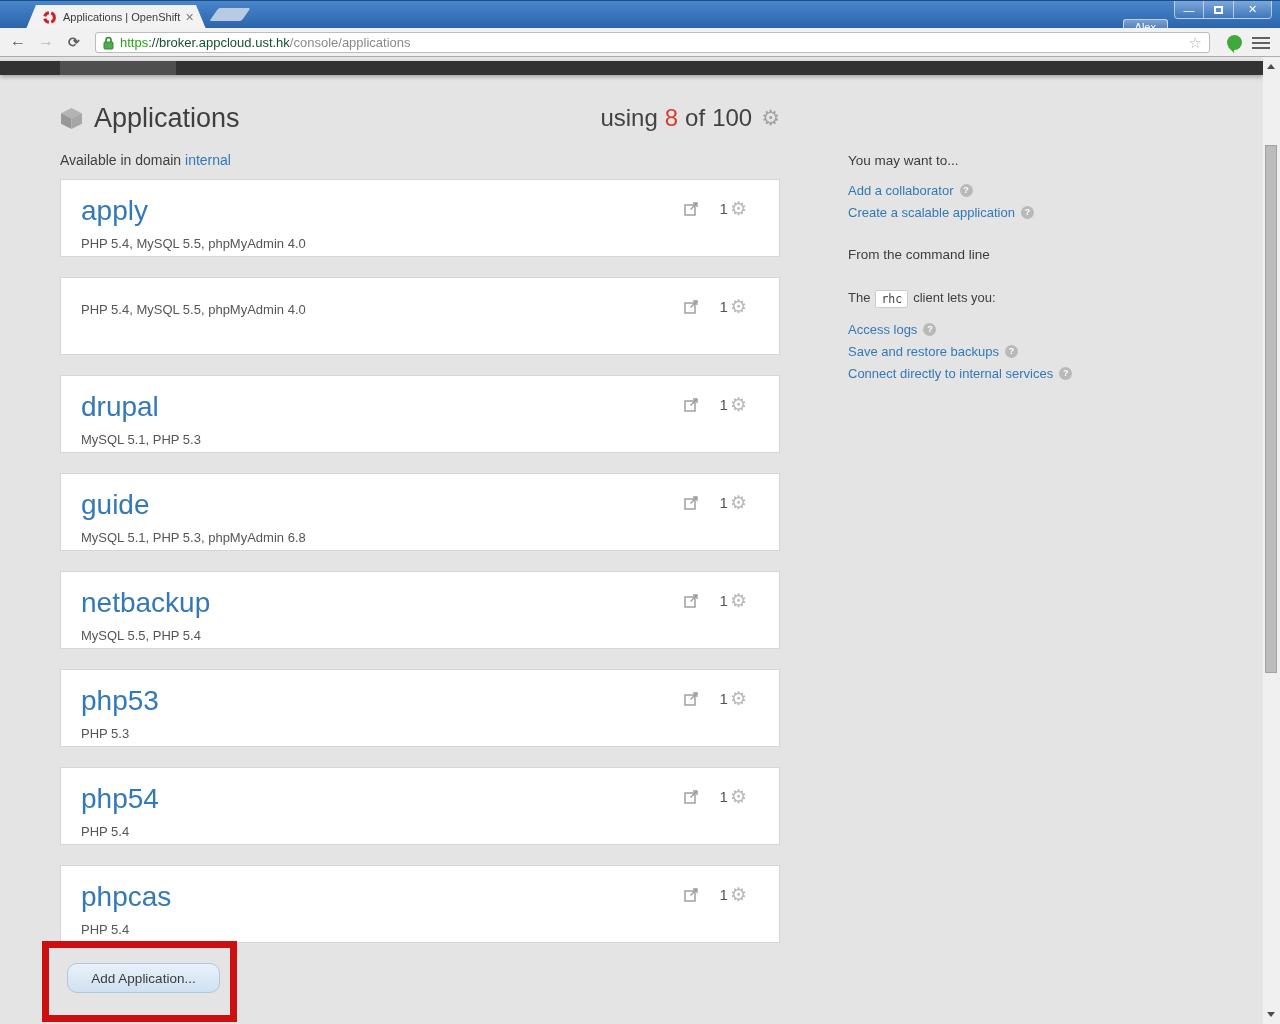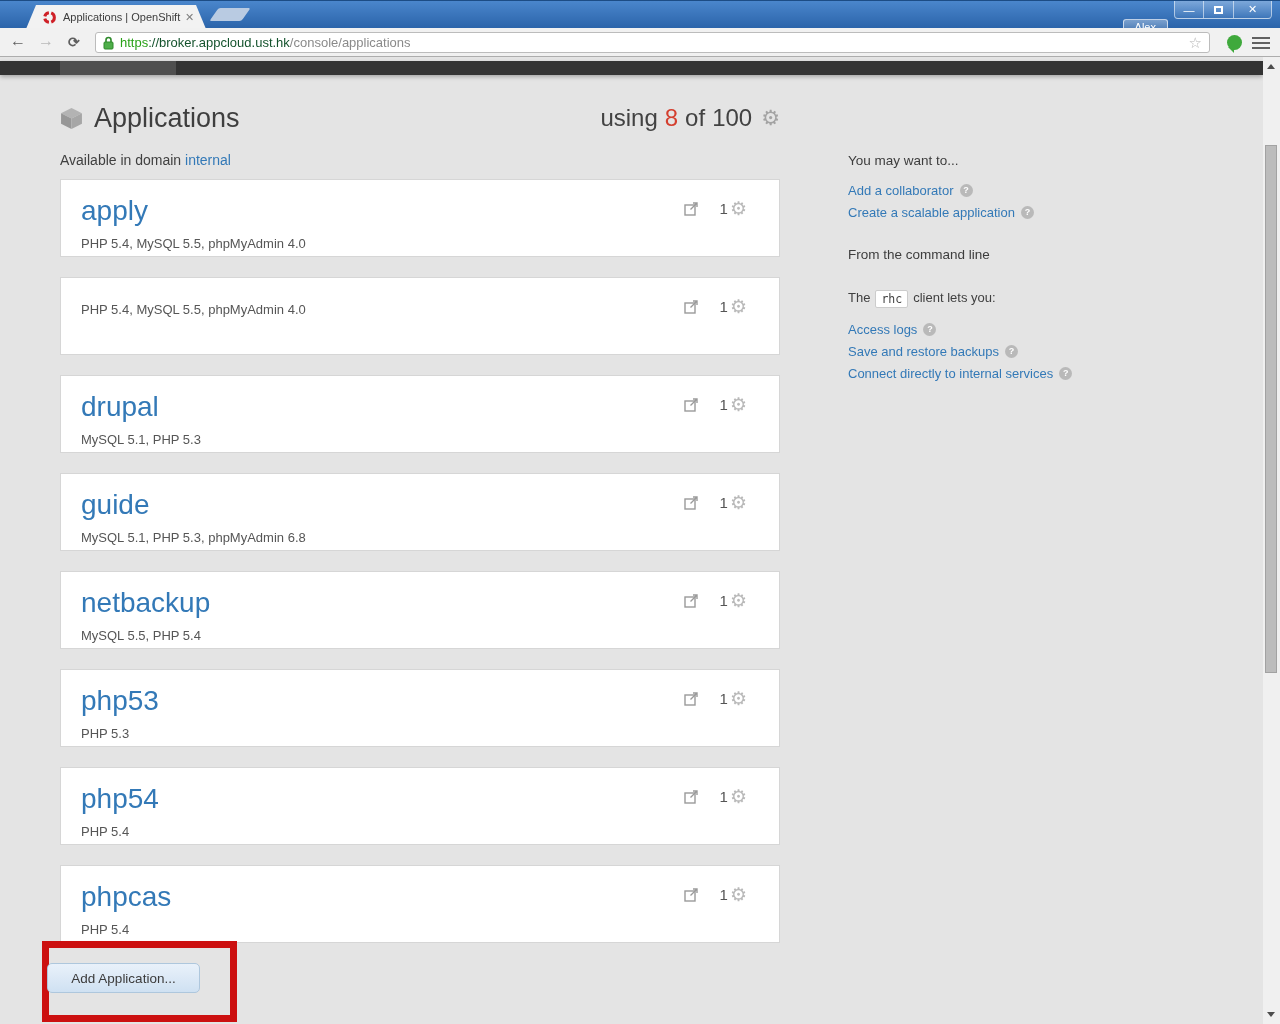--- a/index.html
+++ b/index.html
@@ -69,22 +69,22 @@
   .card { position:relative; height:78px; background:#fff; border:1px solid #d6d6d6;
     margin-bottom:20px; padding:15px 20px; }
   .app-name { font-size:28px; font-weight:300; }
   .app-stack { margin-top:9px; font-size:13px; color:#565656; }
   .card-icons { position:absolute; right:32px; top:19px; display:flex; align-items:center; }
   .extlink { width:14px; height:14px; margin-right:22px; }
   .gear-count { font-size:15px; color:#555; }
   .card .gear-glyph { color:#b9b9b9; font-size:19px; margin-left:2px; line-height:19px; }
 
   .red-box { position:absolute; left:42px; top:884px; width:195px; height:81px; border:7px solid #cc1010; }
-  .add-btn { position:absolute; left:47px; top:906px; width:153px; height:30px;
-    background:linear-gradient(#e9f1fa,#cfe1f2); border:1px solid #aec7dd; border-radius:5px;
+  .add-btn { position:absolute; left:67px; top:906px; width:153px; height:30px;
+    background:linear-gradient(#e9f1fa,#cfe1f2); border:1px solid #aec7dd; border-radius:10px;
     font-size:13.5px; color:#3b3b3b; font-family:"Liberation Sans", sans-serif; }
 
   
   .sidebar { position:absolute; left:848px; top:96px; width:400px; font-size:13px; color:#3d3d3d; }
   .sb-heading { font-size:13.5px; margin-bottom:11px; }
   .sb-row { height:22px; display:flex; align-items:center; }
   .help { display:inline-flex; width:13px; height:13px; border-radius:50%; background:#b9b9b9; color:#fff;
     font-size:9px; font-weight:bold; align-items:center; justify-content:center; margin-left:6px; }
   .cli-block { margin-top:24px; }
   .cli-intro { margin:28px 0 6px; height:22px; display:flex; align-items:flex-start; color:#404040; }

